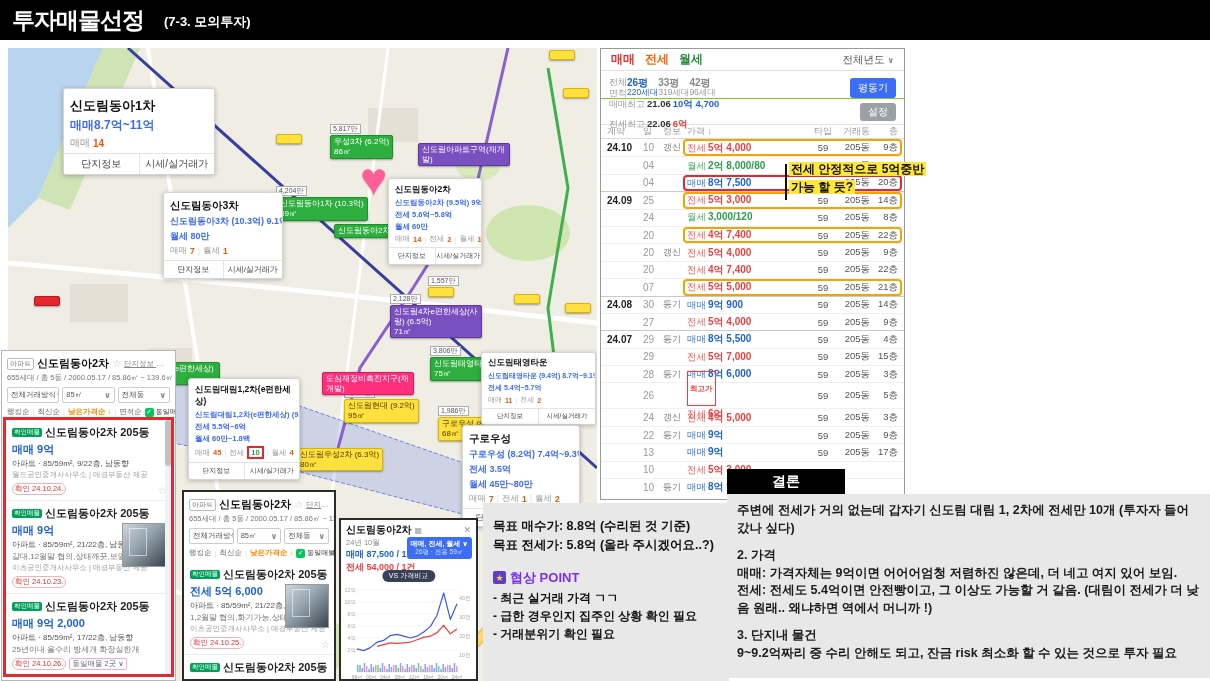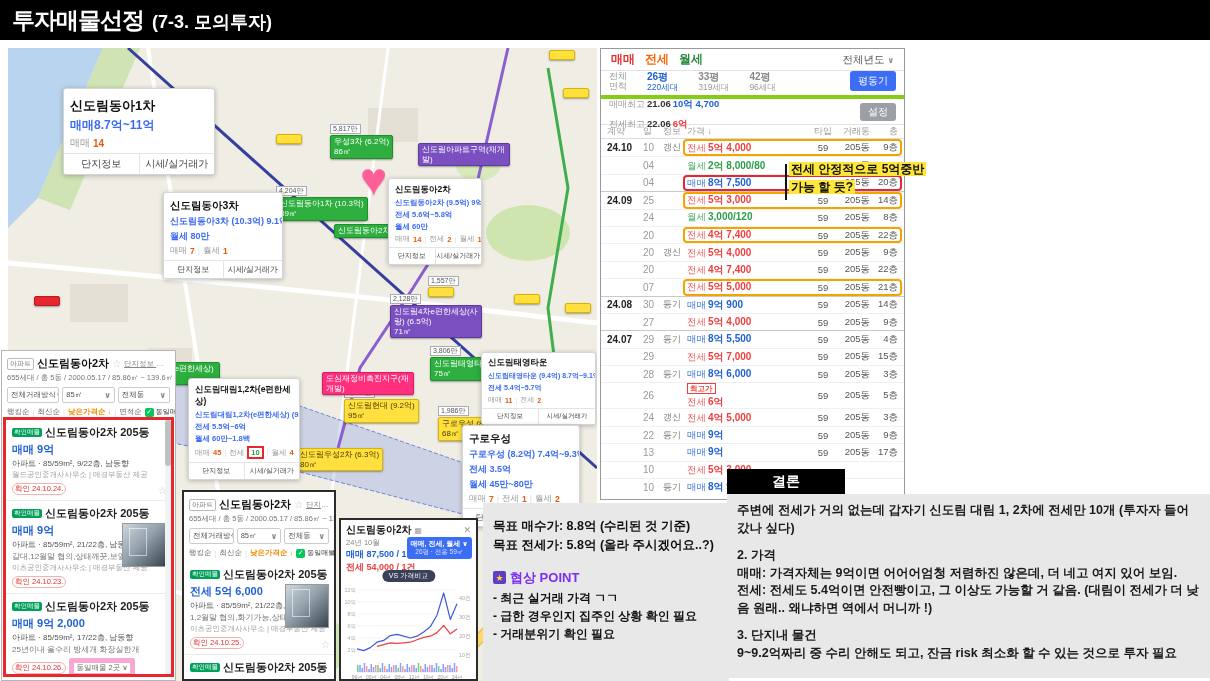--- a/index.html
+++ b/index.html
@@ -1,23 +1,23 @@
 <!DOCTYPE html>
 <html><head>
 <meta charset="utf-8">
 <style>
 *{margin:0;padding:0;box-sizing:border-box}
 html,body{width:1210px;height:681px;overflow:hidden;background:#fff;
   font-family:"Liberation Sans","DejaVu Sans",sans-serif;color:#222}
 i,b{font-style:normal}
 
 .hdr{position:absolute;left:0;top:0;width:1210px;height:40px;background:#000;
-  display:flex;align-items:center;padding-left:12px;gap:8px;z-index:9}
+  display:flex;align-items:center;padding-left:12px;gap:20px;z-index:9}
 .hdr-title{color:#fff;font-size:23px;font-weight:bold;letter-spacing:-1px}
-.hdr-sub{color:#fff;font-size:18px;font-weight:bold;margin-top:4px}
+.hdr-sub{color:#fff;font-size:13px;font-weight:bold;margin-top:4px}
 
 .map{position:absolute;left:8px;top:48px;width:589px;height:633px;overflow:hidden;background:#f0ede4;z-index:1}
 .map svg{position:absolute;left:0;top:0}
 .heart{position:absolute;font-size:46px;color:#ff5f96;z-index:5;text-shadow:0 1px 2px rgba(0,0,0,.18);line-height:1}
 
 .mkw{position:absolute;z-index:3;display:flex;flex-direction:column;align-items:flex-start}
 .plabel{background:#fff;border:1px solid #aab;color:#555;font-size:7px;line-height:1.2;padding:0 2px;margin-bottom:1px;white-space:nowrap}
 .mk{font-size:8px;line-height:1.2;padding:1px 3px;border-radius:2px;white-space:pre-line;
   box-shadow:0 1px 2px rgba(0,0,0,.35);max-width:92px}
 .mk-green{background:#2eae3e;color:#fff;border:1px solid #1d8f2c}
@@ -43,21 +43,21 @@
 .card.xs{padding:4px 0 0 0}.card.xs .cttl{font-size:8.5px}.card.xs .cpr,.card.xs .cln{font-size:7px}.card.xs .ccnt{font-size:7px}.card.xs .cbtn{font-size:6.5px}
 .card .cttl,.card .cpr,.card .cln,.card .ccnt{padding:0 6px;margin-bottom:2px}
 
 .tpanel{position:absolute;left:600px;top:48px;width:305px;height:452px;background:#fff;
   border:1px solid #9a9a9a;z-index:2;overflow:hidden}
 .trow1{height:22px;display:flex;align-items:center;gap:10px;padding:0 10px;border-bottom:1px solid #e2e2e2}
 .ttab{font-size:12px;font-weight:bold;cursor:pointer}
 .c-mm{color:#e03131}.c-je{color:#f76707}.c-ws{color:#2b8a3e}
 .tyear{margin-left:auto;font-size:10.5px;color:#555}
 .chev{font-size:8px;color:#888}
-.trow2{height:28px;display:flex;align-items:flex-start;gap:20px;padding:0 8px;border-bottom:4px solid #84cc16}
+.trow2{height:28px;display:flex;align-items:flex-end;gap:0;padding:0 8px;border-bottom:1px solid #84cc16}
 .acol{line-height:1.15}
 .acol .py{font-size:10px;font-weight:bold;color:#888}
 .acol .hh{font-size:8.5px;color:#999}
 .acol.active .py,.acol.active .hh{color:#2062d4}
 .acol.head div{font-size:9px;color:#999}
 .btn-blue{margin-left:auto;background:#3b6ef5;color:#fff;border:0;border-radius:3px;font-size:10px;padding:3px 8px;cursor:pointer}
 .btn-gray{margin-left:auto;background:#9aa0a6;color:#fff;border:0;border-radius:3px;font-size:10px;padding:2px 8px;align-self:center;cursor:pointer}
 .trow3{height:26px;display:flex;padding:0 8px;border-bottom:1px solid #e2e2e2}
 .maxlines{display:flex;flex-direction:column;justify-content:center;line-height:1.25}
 .maxlines .ml{font-size:9px;color:#999}
@@ -71,21 +71,21 @@
 .trw.month{border-top:1px solid #c9c9c9}
 .trw:first-child{border-top:0}
 .trw.tall{height:26px}
 .trw .col-c{font-weight:bold;color:#222;font-size:10px}
 .trw .col-d{color:#999}
 .trw .col-i{color:#777;font-size:9px}
 .trw .col-s,.trw .col-g,.trw .col-f{color:#555;font-size:9.5px}
 .pr{font-weight:bold;font-size:10px}
 .pr .ty{font-weight:normal;font-size:9.5px;opacity:.85;margin-right:2px}
 .p-je{color:#f03e3e}.p-mm{color:#2062d4}.p-ws{color:#2b9e4a}
-.maxbadge{display:block;width:max-content;font-size:7.5px;color:#f03e3e;border:1px solid #f03e3e;padding:0 2px;line-height:1.2;margin-bottom:1px}
+.maxbadge{display:block;width:max-content;font-size:7.5px;color:#f03e3e;border:1px solid #f03e3e;padding:12px 2px;line-height:1.2;margin-bottom:1px}
 .hlbox{position:absolute;left:82px;right:2px;top:0;bottom:0;border-radius:4px;pointer-events:none}
 .hl-o{border:2px solid #f5a300}
 .hl-r{border:2px solid #e8262d}
 
 .annot{position:absolute;left:789px;top:160px;width:205px;z-index:6;white-space:pre-line;
   font-size:12px;font-weight:bold;line-height:1.5;color:#111}
 .annot::before{content:"";position:absolute;left:-4px;top:4px;width:2px;height:36px;background:#111}
 .hl-y{background:#ffe63a;padding:0 2px;-webkit-box-decoration-break:clone;box-decoration-break:clone}
 
 .concl-hdr{position:absolute;left:727px;top:469px;width:118px;height:25px;background:#000;color:#fff;
@@ -129,21 +129,21 @@
 .lp-mid .litem{padding-right:6px}
 .lrow1{display:flex;align-items:center;gap:3px;white-space:nowrap;overflow:hidden}
 .ibadge{background:#00a05a;color:#fff;font-size:6.5px;padding:0 2px;border-radius:2px;flex:none}
 .iname{font-size:11px;font-weight:bold;color:#222}
 .iprice{font-size:11px;font-weight:bold;color:#2062d4;margin:2px 0 1px 0}
 .ispecs{font-size:8px;color:#555;white-space:nowrap;overflow:hidden}
 .idesc{font-size:8px;color:#777;white-space:nowrap;overflow:hidden;text-overflow:ellipsis;margin-top:1px}
 .iagent{font-size:7.5px;color:#a2a2a2;white-space:nowrap;overflow:hidden;margin-top:1px}
 .crow{display:flex;align-items:center;gap:3px;margin-top:3px}
 .iconfirm{font-size:7.5px;color:#e03131;border:1px solid #f3b1b1;padding:0 2px;border-radius:6px}
-.idup{font-size:7.5px;color:#666;border:5px solid #f9a8d4;padding:0 2px;border-radius:2px;cursor:pointer}
+.idup{font-size:7.5px;color:#666;border:1px solid #f9a8d4;padding:0 2px;border-radius:2px;cursor:pointer}
 .ithumb{position:absolute;right:5px;top:22px;width:44px;height:44px;border:1px solid #999;
   background:linear-gradient(135deg,#cdd6dc 0%,#93a2ad 45%,#39444d 100%)}
 .ithumb::after{content:"";position:absolute;left:6px;top:4px;right:18px;bottom:10px;border:1px solid rgba(255,255,255,.55)}
 .ifav{position:absolute;right:4px;bottom:4px;color:#c8c8c8;font-size:10px;cursor:pointer}
 .sbar{position:absolute;right:0;top:0;width:6px;height:100%;background:#f2f2f2;cursor:pointer}
 .sthumb{width:6px;height:46px;background:#c1c1c1;border-radius:3px}
 
 .cpanel{position:absolute;left:339px;top:518px;width:139px;height:163px;background:#fff;
   border:2px solid #2b2b2b;z-index:3;overflow:hidden}
 .cp-head{display:flex;align-items:center;gap:3px;padding:3px 5px 1px 5px}

